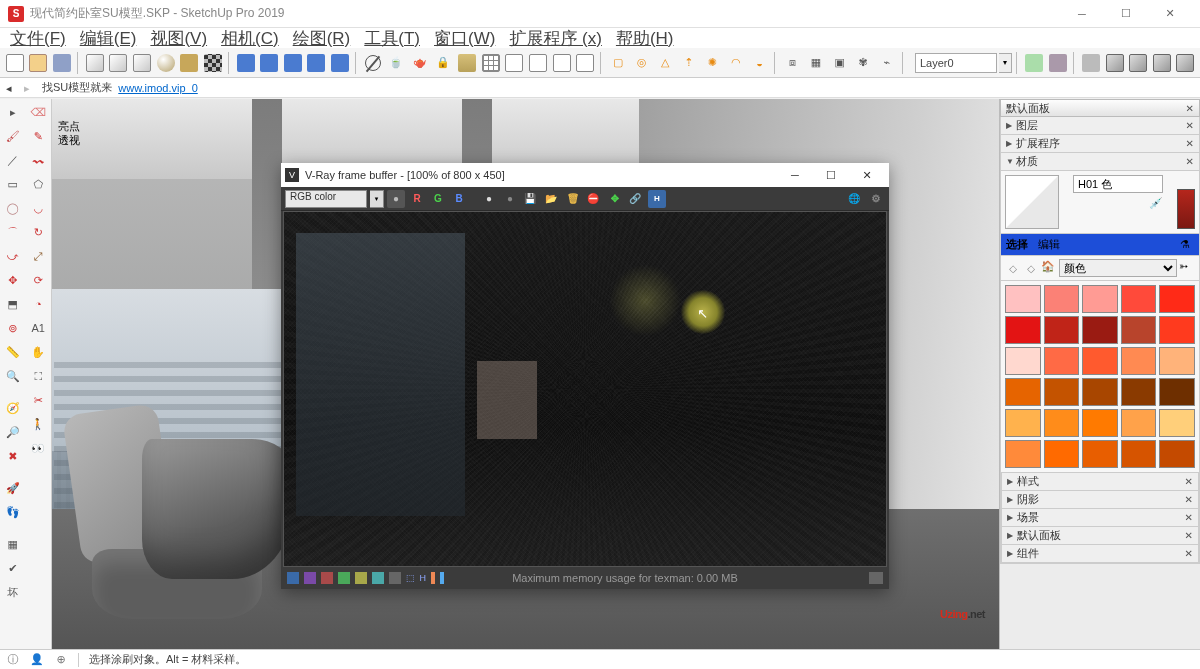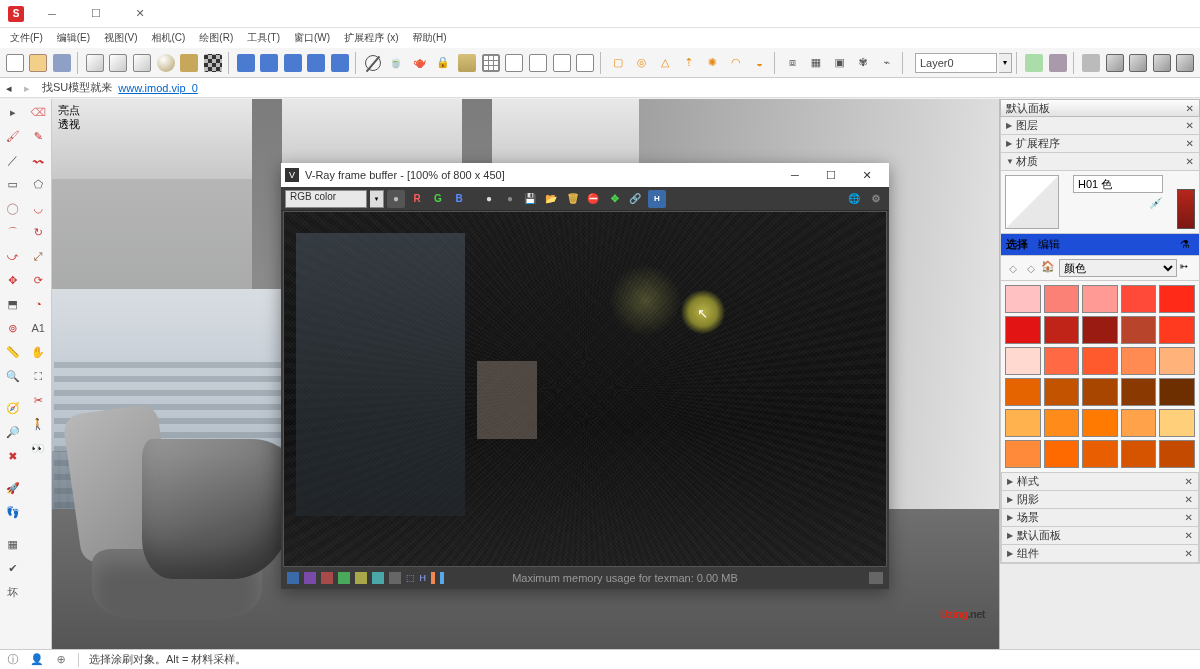--- a/index.html
+++ b/index.html
@@ -7,41 +7,41 @@
 
 
 .titlebar { height:28px; background:#fff; display:flex; align-items:center; padding:0 8px; border-bottom:1px solid #e0e0e0; }
 .titlebar .app-icon { width:16px; height:16px; background:#d92b2b; border-radius:2px; margin-right:6px; display:inline-flex; align-items:center; justify-content:center; color:#fff; font-size:10px; font-weight:bold;}
 .titlebar .title { color:#888; font-size:12px; flex:1; }
 .win-controls { display:flex; }
 .win-controls div { width:44px; height:28px; display:flex; align-items:center; justify-content:center; color:#666; cursor:pointer; }
 
 
 .menubar { height:20px; background:#fff; display:flex; align-items:center; padding:0 4px; gap:2px; }
-.menubar span { padding:2px 6px; color:#444; cursor:pointer; font-size:10px;}
+.menubar span { padding:2px 6px; color:#444; cursor:pointer; font-size:17px;text-decoration:underline;}
 
 
 .toolbar-row { height:30px; background:#f5f5f5; border-bottom:1px solid #ccc; display:flex; align-items:center; padding:2px 4px; gap:2px; }
 .tb { width:26px; height:26px; display:flex; align-items:center; justify-content:center; border:1px solid transparent; cursor:pointer; color:#555;}
 .tb-sep { width:4px; height:22px; border-left:1px solid #bbb; margin:0 2px; }
 .layer-field { width:82px; height:20px; border:1px solid #aaa; background:#fff; padding:0 4px; font-size:11px; color:#444; margin-left:6px;}
 .drop-arrow { width:16px; height:20px; border:1px solid #aaa; border-left:0; background:#eee; display:flex;align-items:center;justify-content:center;font-size:8px;}
 
 
 .addrbar { height:20px; background:#fff; border-bottom:1px solid #ddd; display:flex; align-items:center; padding:0 6px; font-size:11px; color:#444; gap:6px;}
 .addrbar .link { color:#06c; text-decoration:underline; }
 
 
 .left-toolbars { position:absolute; left:0; top:99px; bottom:20px; width:52px; background:#f5f5f5; border-right:1px solid #ccc; display:flex; }
 .tool-col { width:26px; display:flex; flex-direction:column; align-items:center; padding-top:2px; gap:2px;}
 .tool-col .tb { width:22px; height:22px; }
 
 
 .viewport { position:absolute; left:52px; top:99px; right:201px; bottom:20px; background:linear-gradient(#bdbdbd,#9fa0a0 55%,#8c8c8c); overflow:hidden; }
-.viewport-label { position:absolute; left:6px; top:4px; font-size:12px; color:#000; line-height:14px;text-align:center;}
+.viewport-label { position:absolute; left:6px; top:20px; font-size:12px; color:#000; line-height:14px;text-align:center;}
 .city-bg { position:absolute; left:-40px; bottom:0; width:420px; height:360px; background:linear-gradient(#d8dde2 0%,#b9c3cc 40%,#5a6a74 100%); filter:blur(.5px);}
 .city-bg::before{content:"";position:absolute;inset:0;background:repeating-linear-gradient(90deg,#6b7882 0 4px,#7d8a94 4px 9px);mix-blend-mode:multiply;opacity:.35;top:45%;}
 .city-bg::after{content:"";position:absolute;left:10%;top:18%;width:70%;height:70%;background:repeating-linear-gradient(0deg,#4d5962 0 6px,transparent 6px 14px);opacity:.25;}
 .floor { position:absolute; left:0; right:0; bottom:0; height:140px; background:linear-gradient(#6f6f6f,#555); }
 .wall-r { position:absolute; right:0; top:0; bottom:0; width:360px; background:linear-gradient(95deg,#a0a0a0,#d0d0d0 70%,#e8e8e8);}
 .ceiling { position:absolute; left:0; right:0; top:0; height:80px; background:linear-gradient(#e8e8e8,#c8c8c8);}
 .pillar { position:absolute; top:0; bottom:0; width:30px; background:linear-gradient(#7c7c7c,#a9a9a9);}
 .chair { position:absolute; left:20px; bottom:30px; width:210px; height:220px;}
 .chair .seat { position:absolute; bottom:0; left:20px; width:170px; height:70px; background:#5d5d5d; border-radius:20px 20px 40px 40px / 14px 14px 30px 30px; box-shadow:inset 0 14px 20px rgba(255,255,255,.15);}
 .chair .back { position:absolute; bottom:60px; left:0; width:95px; height:150px; background:linear-gradient(145deg,#b9b9b9,#888);border-radius:18px;transform:rotate(-8deg);}
@@ -102,20 +102,21 @@
 .status .right-field{margin-left:auto;width:240px;height:16px;border-left:1px solid #ccc;padding:0 6px;}
 
 
 .iq{width:18px;height:18px;border-radius:2px;display:block;}
 </style>
 </head>
 <body>
 
 <div class="titlebar">
   <span class="app-icon">S</span>
+  <span class="title">现代简约卧室SU模型.SKP - SketchUp Pro 2019</span>
   <div class="win-controls">
     <div>─</div>
     <div>☐</div>
     <div>✕</div>
   </div>
 </div>
 
 <div class="menubar">
   <span>文件(F)</span>
   <span>编辑(E)</span>

